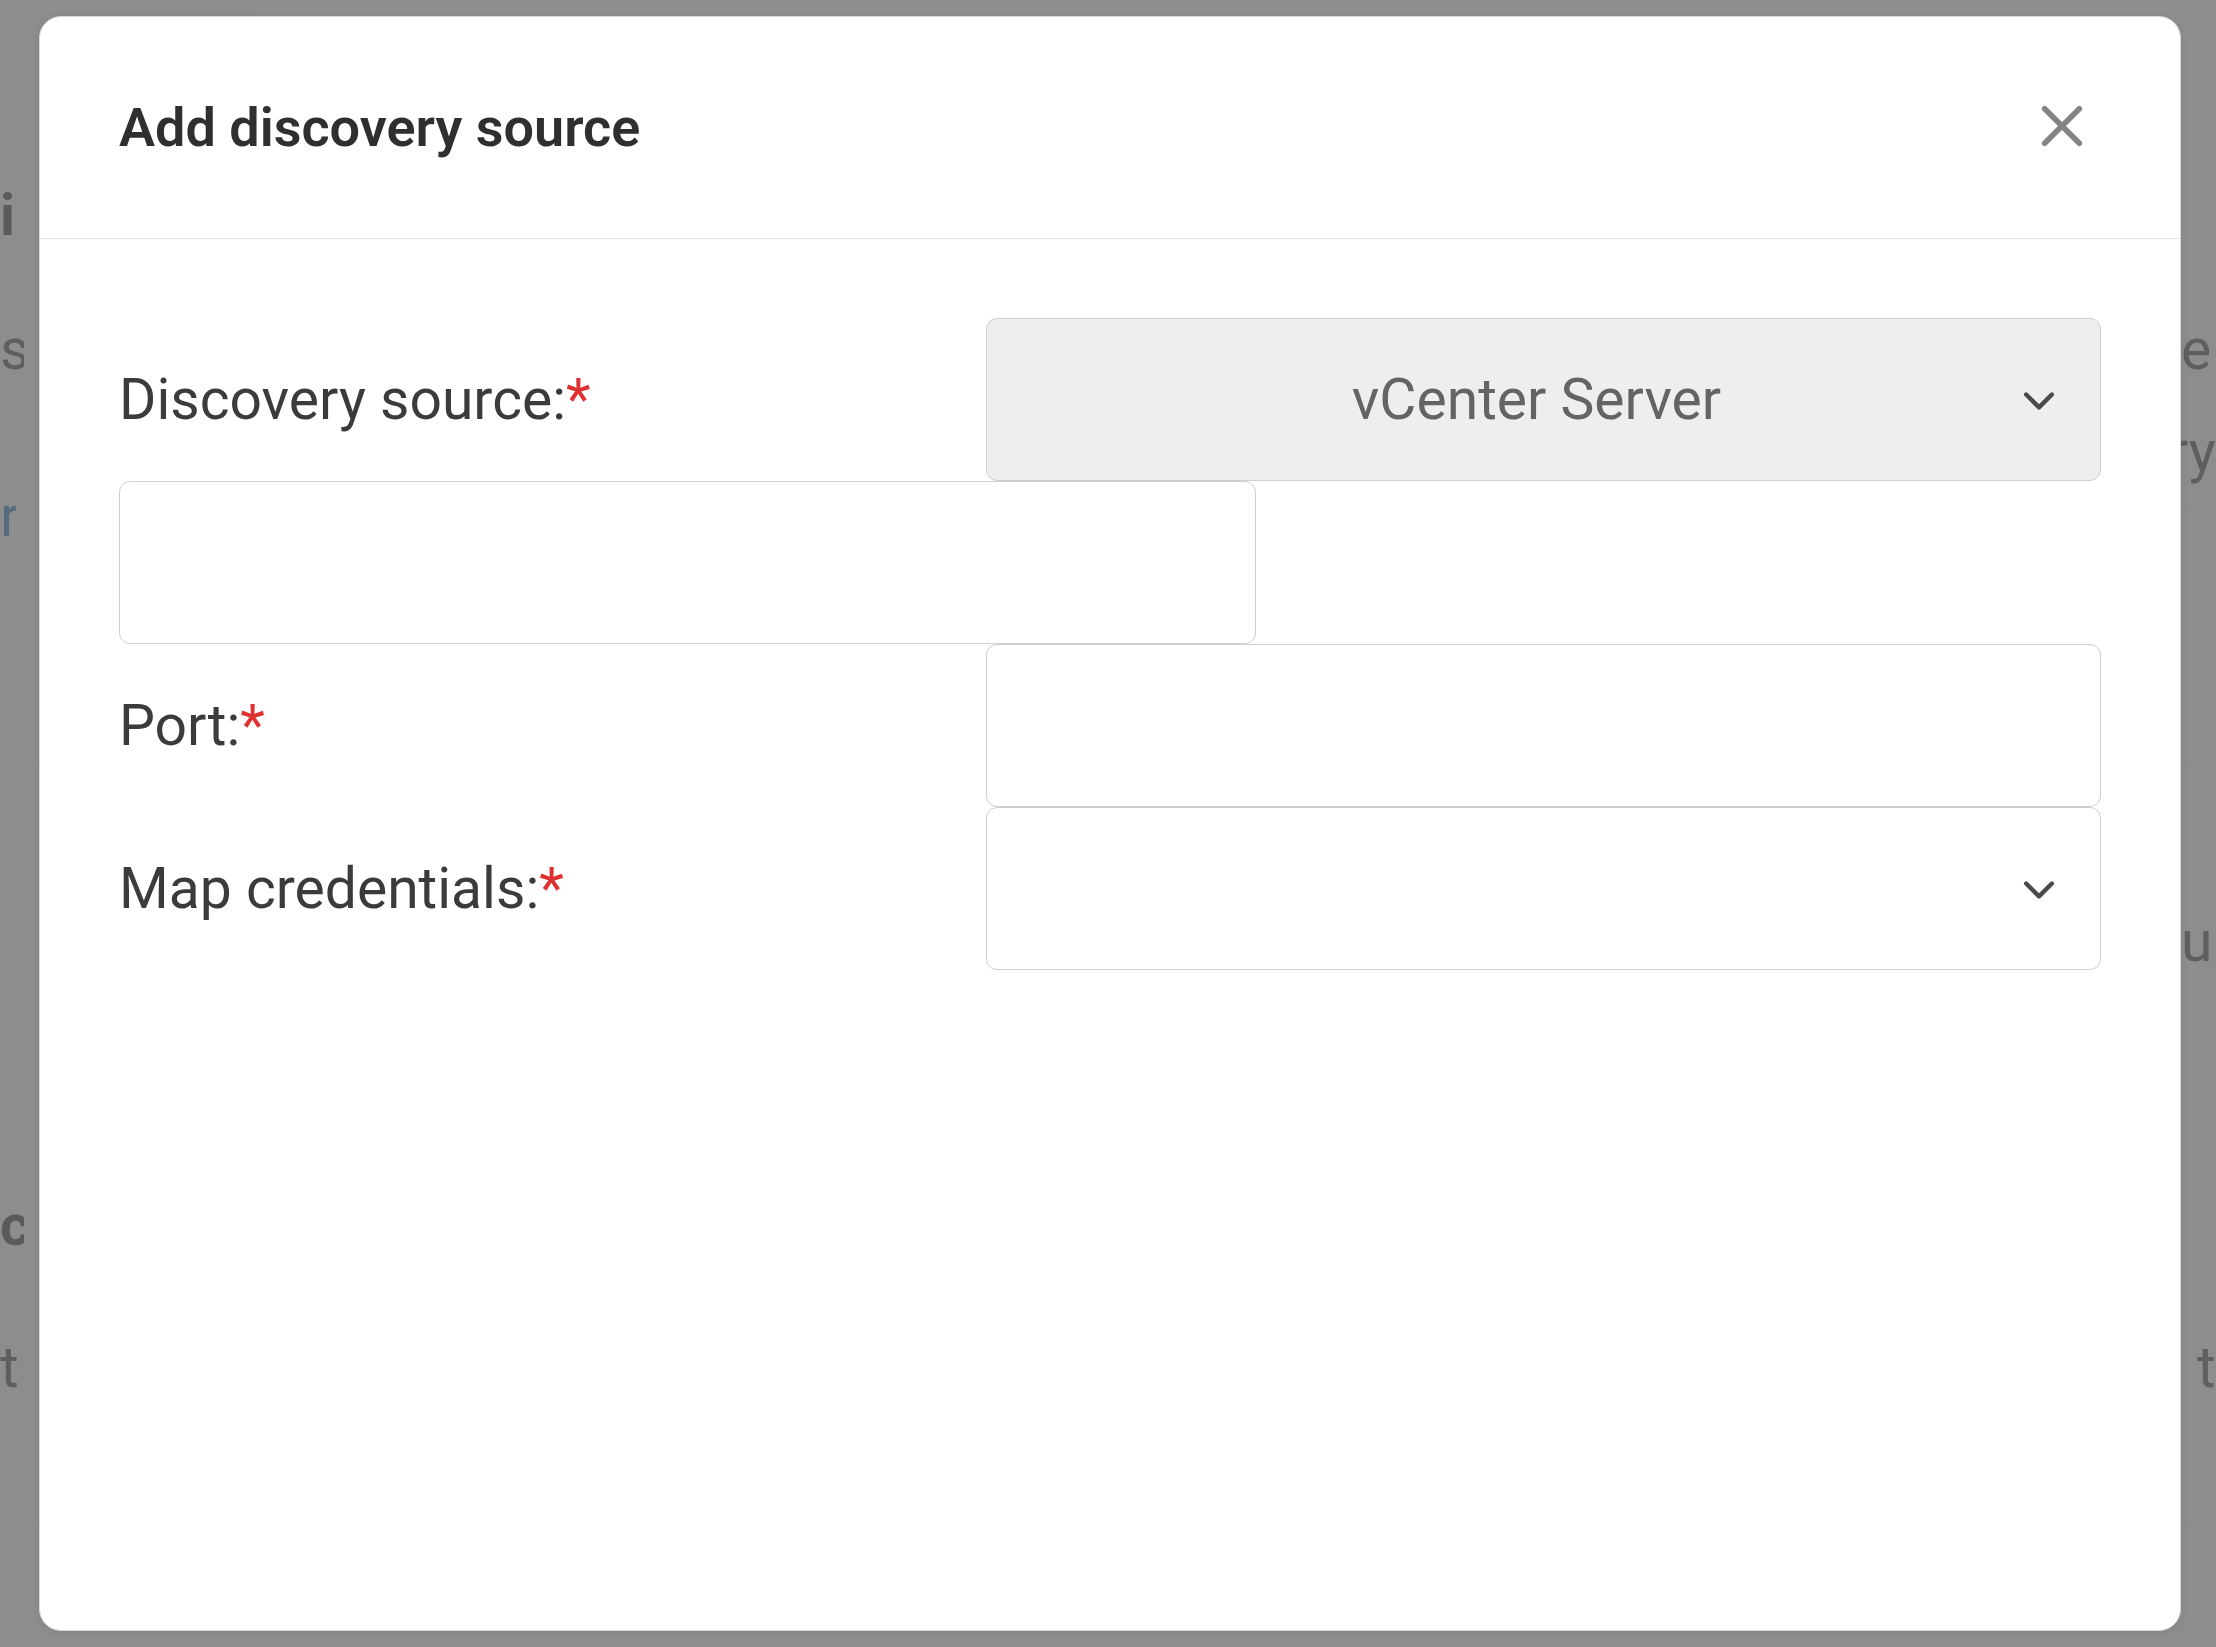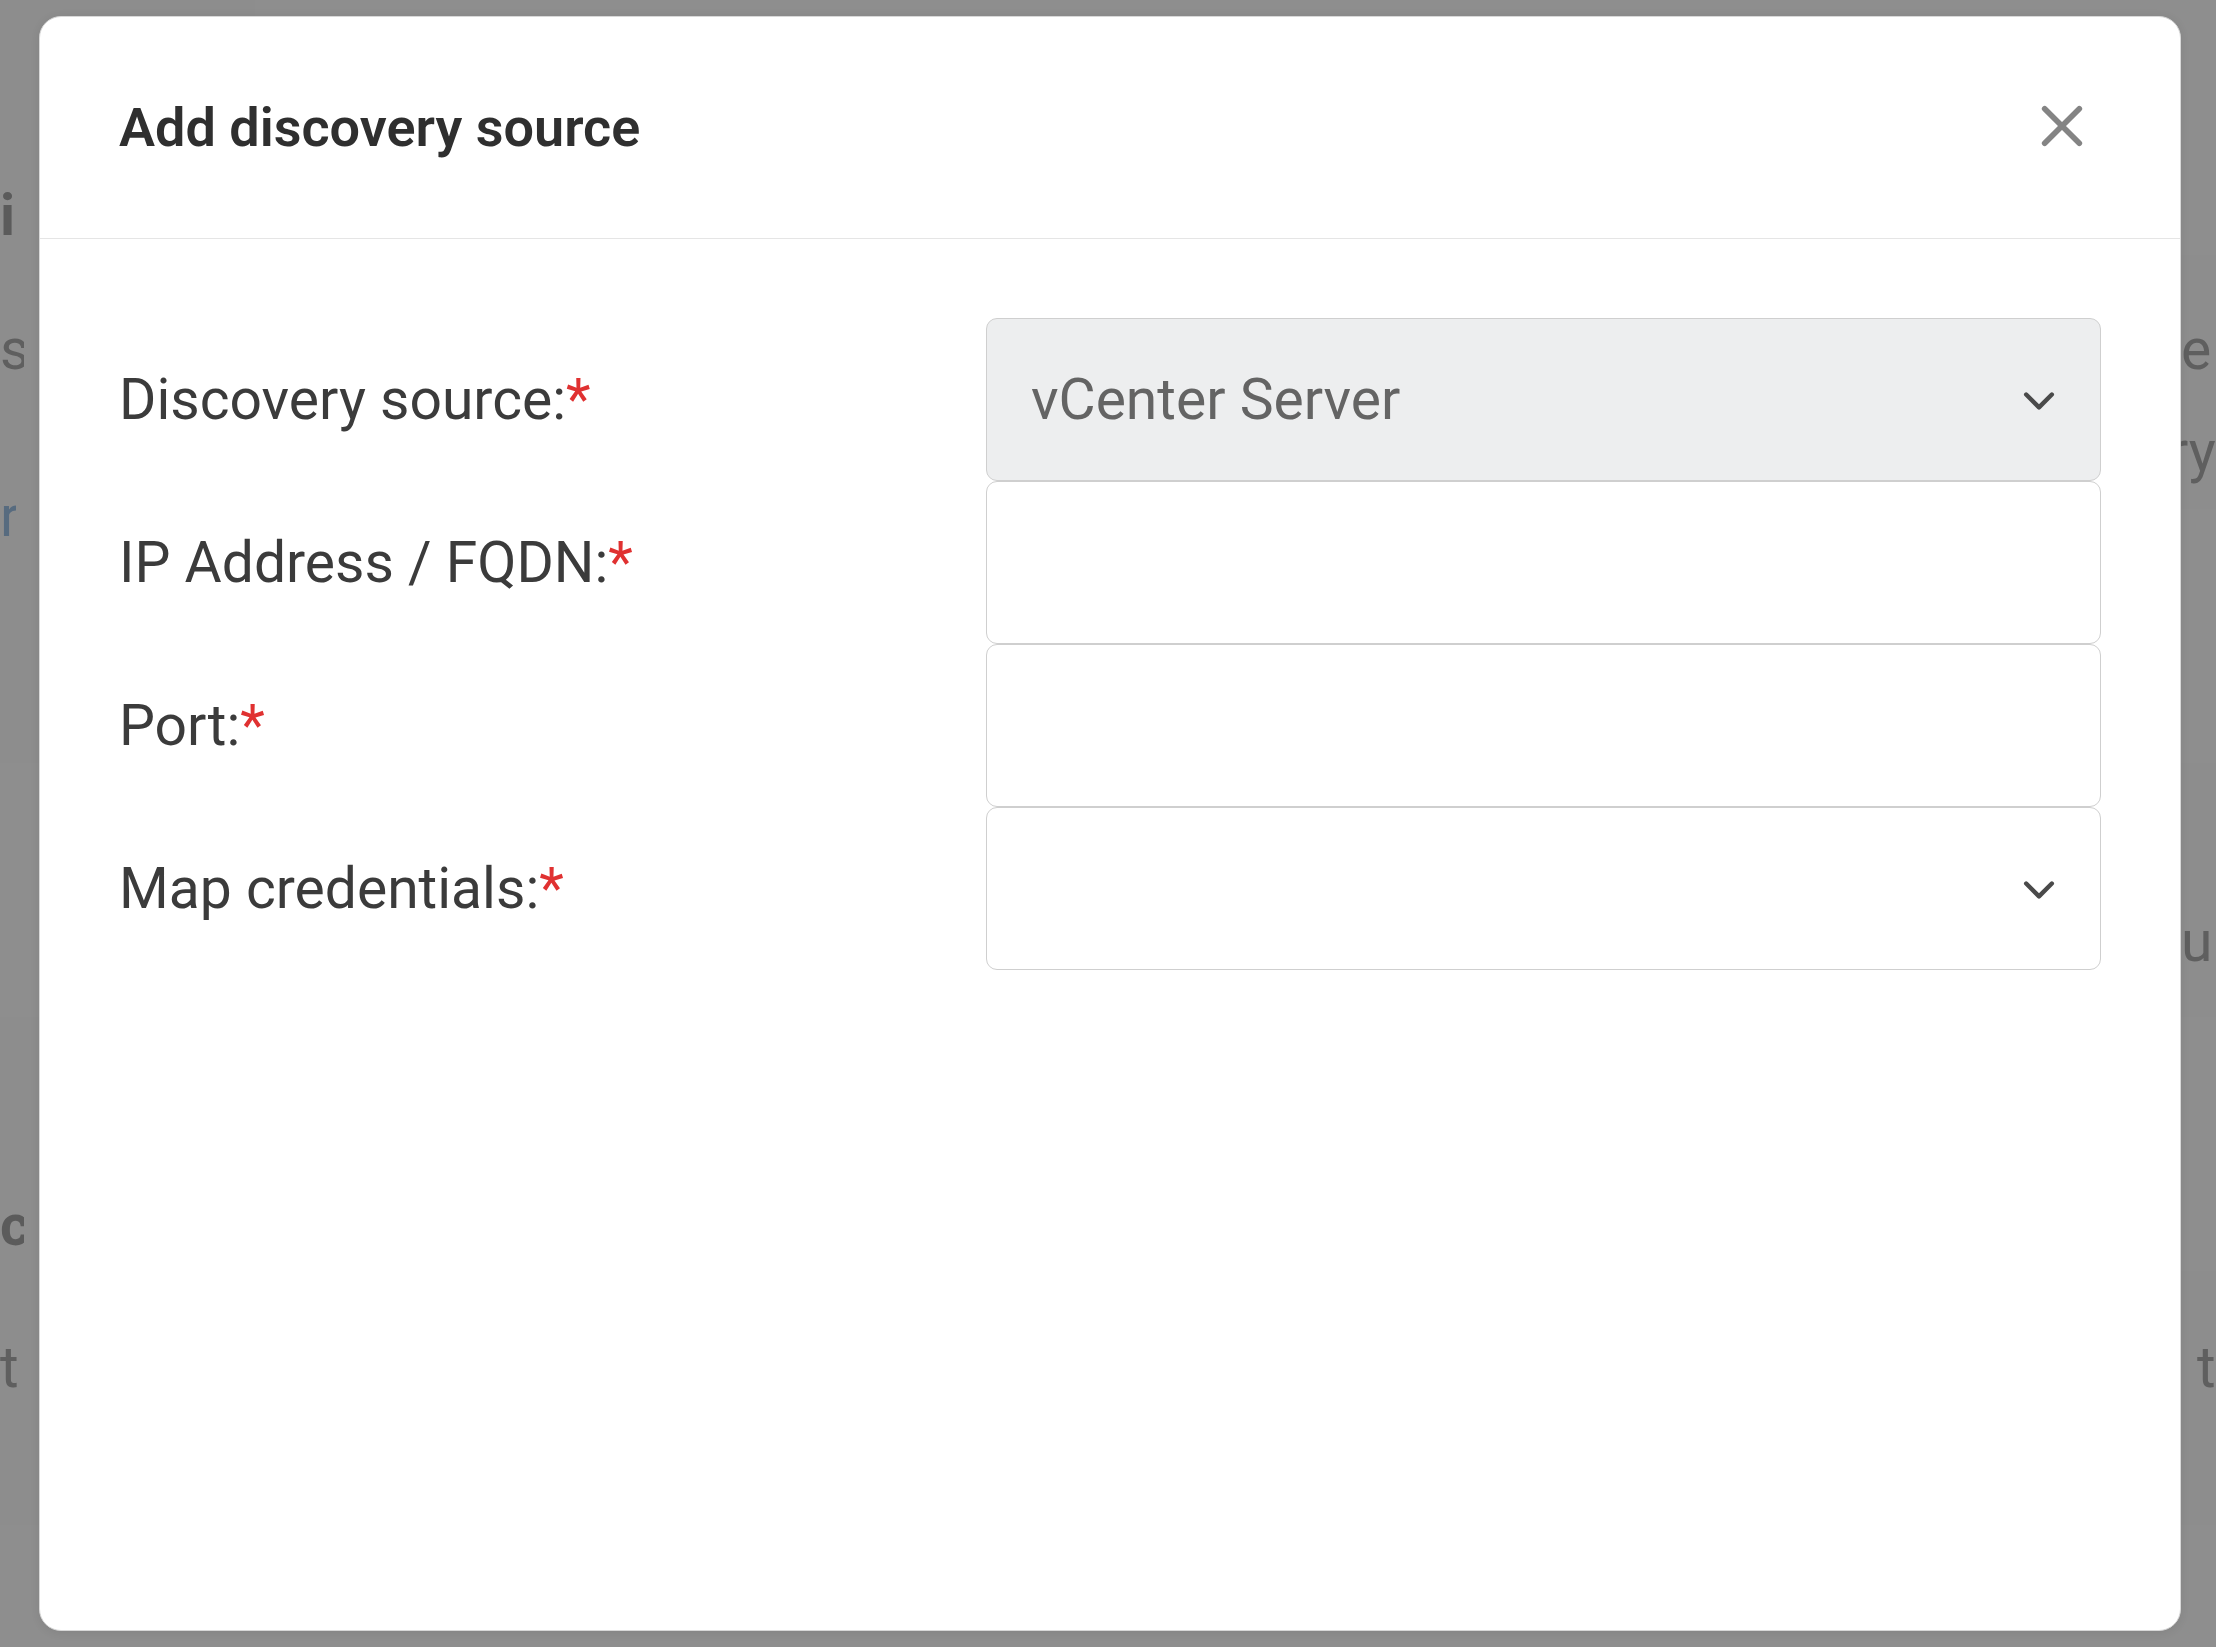--- a/index.html
+++ b/index.html
@@ -120,27 +120,28 @@
     .form-control-wrap {
       width: 1137px;
     }
 
     .select-control {
       width: 100%;
       height: 163px;
       border: 1.6px solid #cfcfcf;
       border-radius: 11px;
       background: #edeeef;
-      padding: 0 39px 0 44px;
+      padding: 0 39px 0 69px;
       display: flex;
       align-items: center;
       justify-content: space-between;
       font-size: 57px;
       color: #646464;
       cursor: pointer;
+      text-align: center;
     }
 
     .select-control.white-bg {
       background: #ffffff;
     }
 
     .select-value {
       flex: 1;
     }
 
@@ -236,23 +237,20 @@
             <span class="chevron">
               <svg viewBox="0 0 24 24" fill="none" stroke="#4a4a4a" stroke-width="2.4" stroke-linecap="round" stroke-linejoin="round">
                 <polyline points="5 9 12 16 19 9"></polyline>
               </svg>
             </span>
           </div>
         </div>
       </div>
 
       <div class="form-row">
-        <label class="form-label">
-          <span>IP Address / FQDN:</span><span class="required-asterisk">*</span>
-        </label>
         <div class="form-control-wrap">
           <input type="text" class="text-input" value="" style="">
         </div>
       </div>
 
       <div class="form-row">
         <label class="form-label">
           <span>Port:</span><span class="required-asterisk">*</span>
         </label>
         <div class="form-control-wrap">

